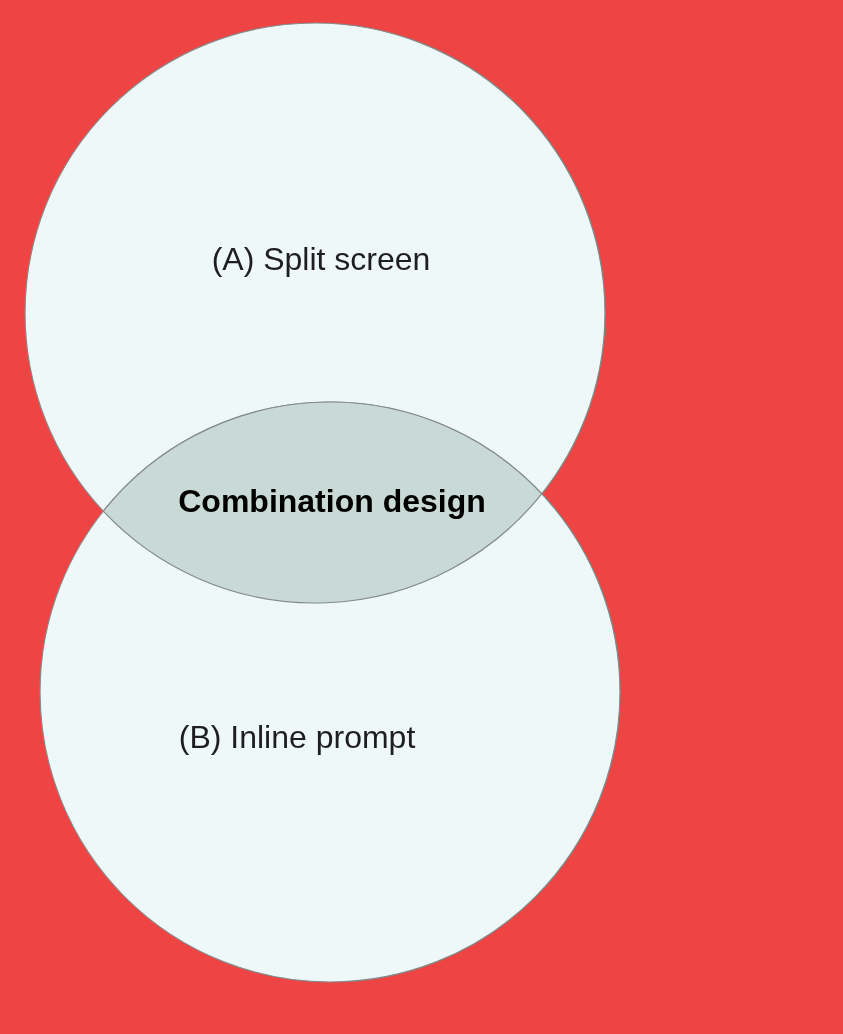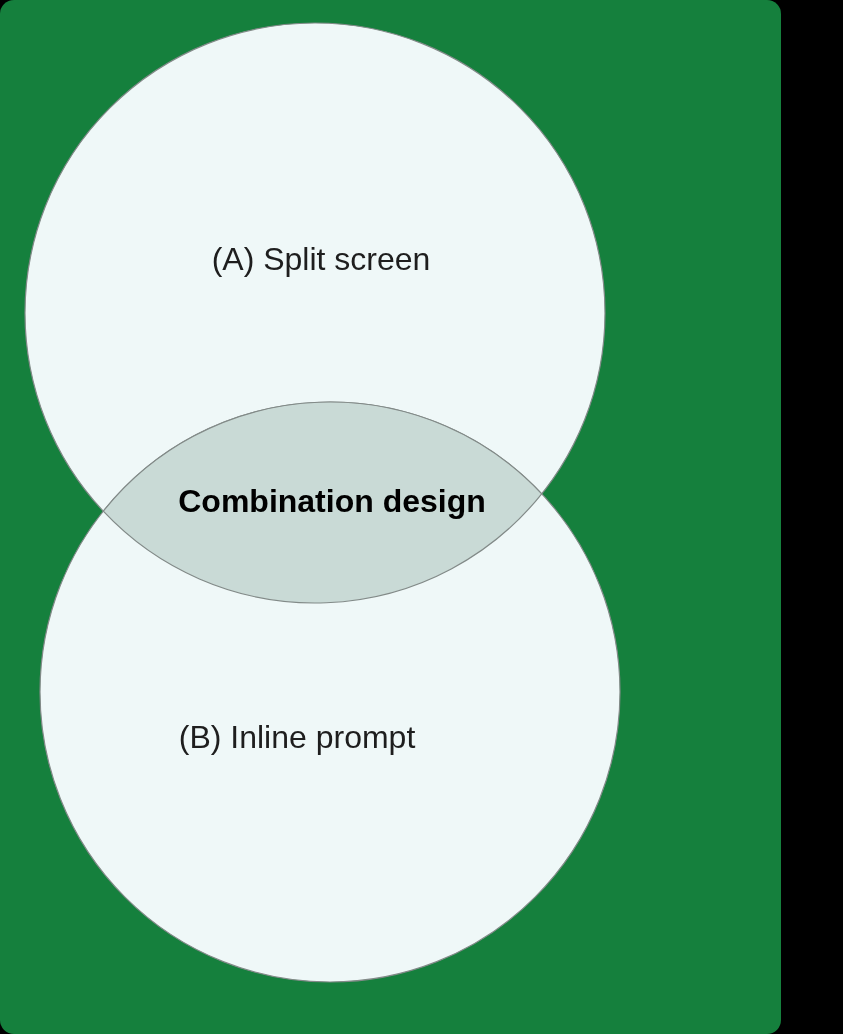--- a/index.html
+++ b/index.html
@@ -6,24 +6,23 @@
       margin: 0;
       padding: 0;
       background: #000000;
       width: 843px;
       height: 1034px;
       overflow: hidden;
       font-family: "Liberation Sans", sans-serif;
     }
     .stage {
       position: relative;
-      width: 781px;
+      width: 843px;
       height: 1034px;
-      background: #15803d;
-      border-radius: 14px;
+      background: #ef4444;
     }
     svg { display: block; }
     .set-circle {
       stroke-width: 1.2;
     }
     .lens {
       stroke-width: 1.2;
     }
     .set-label {
       font-family: "Liberation Sans", sans-serif;

